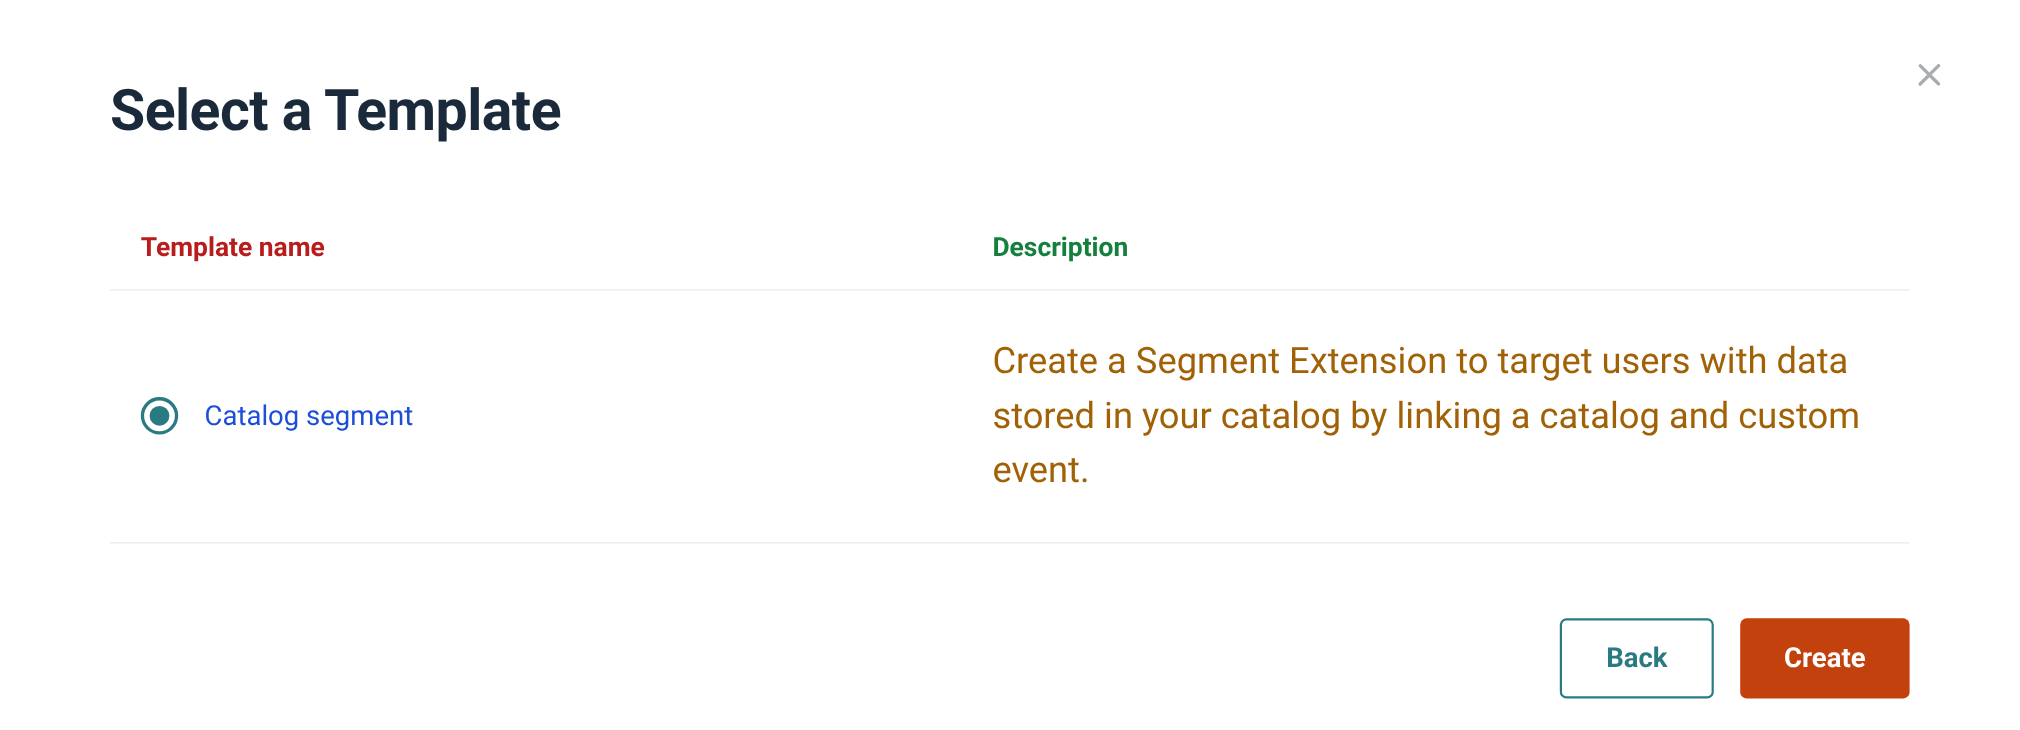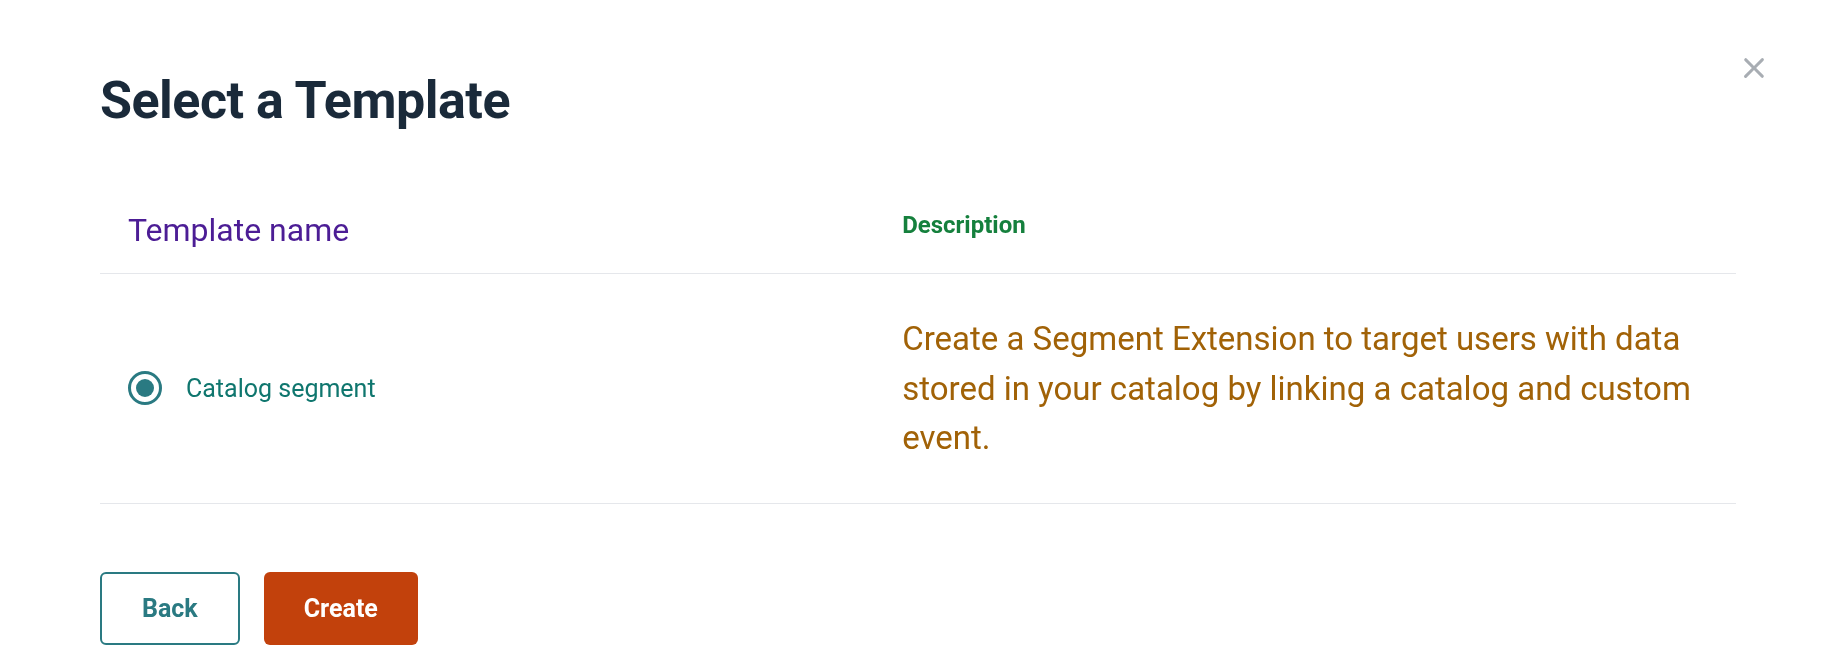--- a/index.html
+++ b/index.html
@@ -43,23 +43,23 @@
       letter-spacing: -0.5px;
       margin-bottom: 80px;
     }
     .table-header {
       display: flex;
       padding: 0 28px 24px 28px;
       border-bottom: 1px solid #e5e7eb;
     }
     .col-name {
       flex: 0 0 49%;
-      font-size: 32px;
-      font-weight: 400;
-      color: #4c1d95;
+      font-size: 24px;
+      font-weight: 700;
+      color: #b91c1c;
     }
     .col-desc {
       flex: 1;
       font-size: 24px;
       font-weight: 700;
       color: #15803d;
     }
     .table-row {
       display: flex;
       align-items: center;
@@ -85,32 +85,33 @@
     }
     .radio-inner {
       width: 18px;
       height: 18px;
       border-radius: 50%;
       background: #2a7a82;
     }
     .template-name {
       font-size: 25px;
       font-weight: 400;
-      color: #0f766e;
+      color: #1d4ed8;
       text-align: right;
     }
     .template-desc {
       flex: 1;
       font-size: 33px;
       font-weight: 400;
       color: #a16207;
       line-height: 1.5;
     }
     .footer {
       display: flex;
+      justify-content: flex-end;
       gap: 24px;
       margin-top: 68px;
     }
     .btn {
       padding: 20px 40px;
       font-size: 25px;
       font-weight: 700;
       border-radius: 6px;
       cursor: pointer;
       font-family: inherit;

